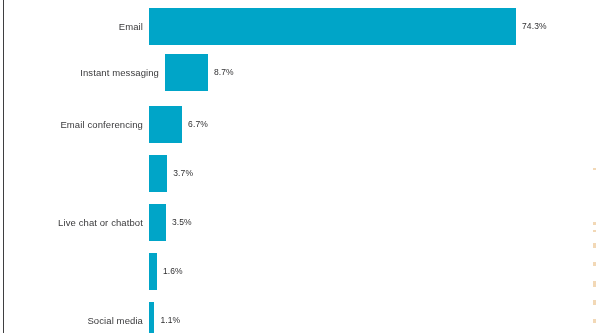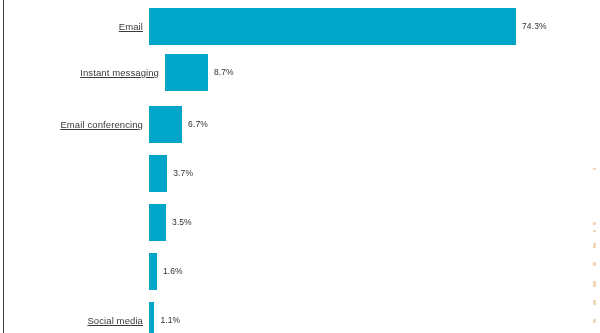--- a/index.html
+++ b/index.html
@@ -51,21 +51,20 @@
   .cat-label {
     position: absolute;
     right: 457px; 
     top: 0;
     height: 37px;
     line-height: 37px;
     white-space: nowrap;
     font-size: 9.5px;
     color: #3a3a3c;
     letter-spacing: 0.1px;
-    text-decoration: underline;
   }
 
   .bar {
     position: absolute;
     left: 149px;
     top: 0;
     height: 37px;
     background: #00a5c8;
   }
 
@@ -120,20 +119,21 @@
       <div class="bar-row" style="top: 106px;">
         <div class="cat-label" style="color: rgb(58, 58, 60);">Email conferencing</div>
         <div class="bar" style="width: 33.098px; background: rgb(0, 165, 200);"></div>
         <div class="value-label" style="left: 188.098px; color: rgb(47, 47, 49);">6.7%</div>
       </div>
       <div class="bar-row" style="top: 155px;">
         <div class="bar" style="width: 18.278px; background: rgb(0, 165, 200);"></div>
         <div class="value-label" style="left: 173.278px; color: rgb(47, 47, 49);">3.7%</div>
       </div>
       <div class="bar-row" style="top: 204px;">
+        <div class="cat-label" style="color: rgb(58, 58, 60);">Live chat or chatbot</div>
         <div class="bar" style="width: 17.29px; background: rgb(0, 165, 200);"></div>
         <div class="value-label" style="left: 172px; color: rgb(47, 47, 49);">3.5%</div>
       </div>
       <div class="bar-row" style="top: 253px;">
         <div class="bar" style="width: 7.904px; background: rgb(0, 165, 200);"></div>
         <div class="value-label" style="left: 162.904px; color: rgb(47, 47, 49);">1.6%</div>
       </div>
       <div class="bar-row" style="top: 302px;">
         <div class="cat-label" style="color: rgb(58, 58, 60);">Social media</div>
         <div class="bar" style="width: 5.434px; background: rgb(0, 165, 200);"></div>

